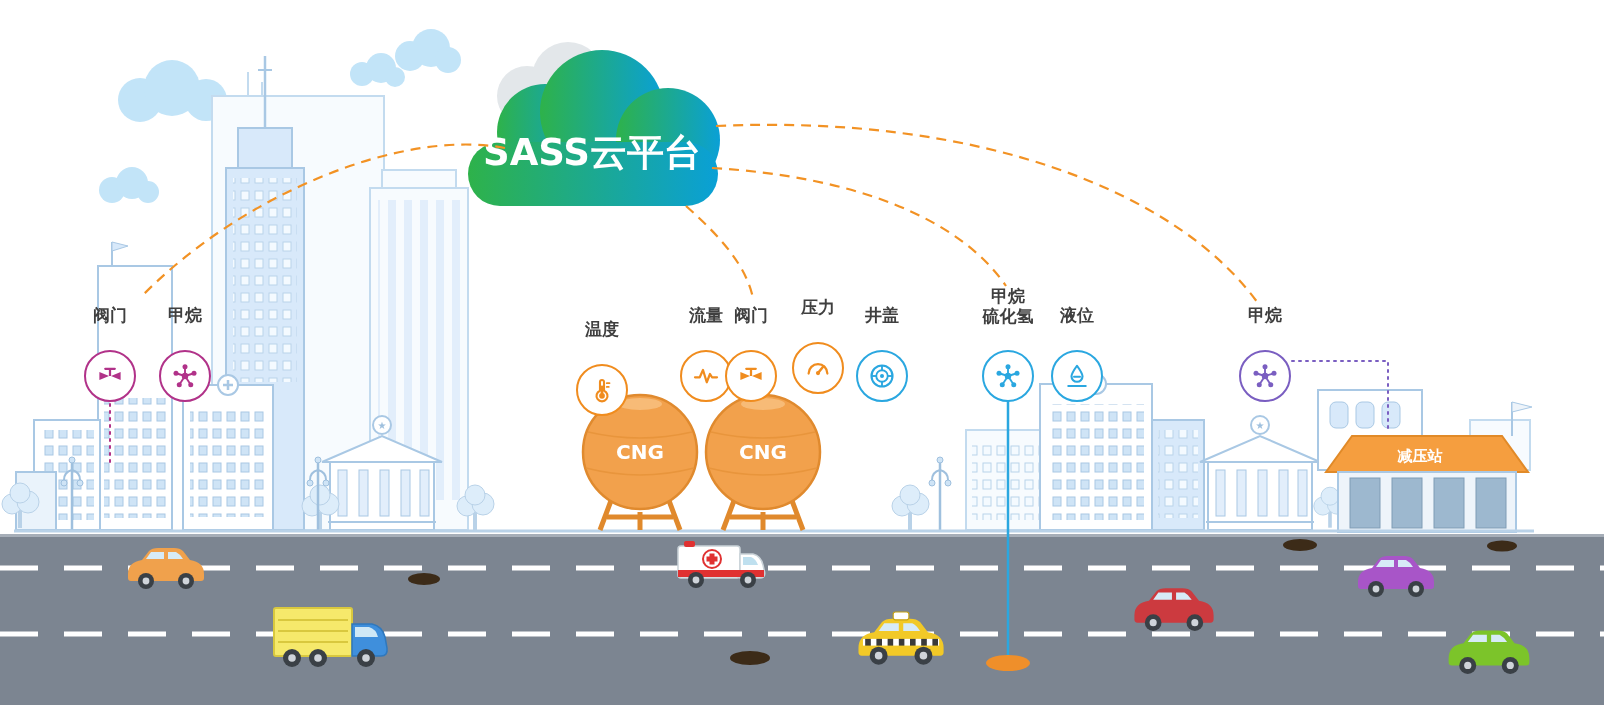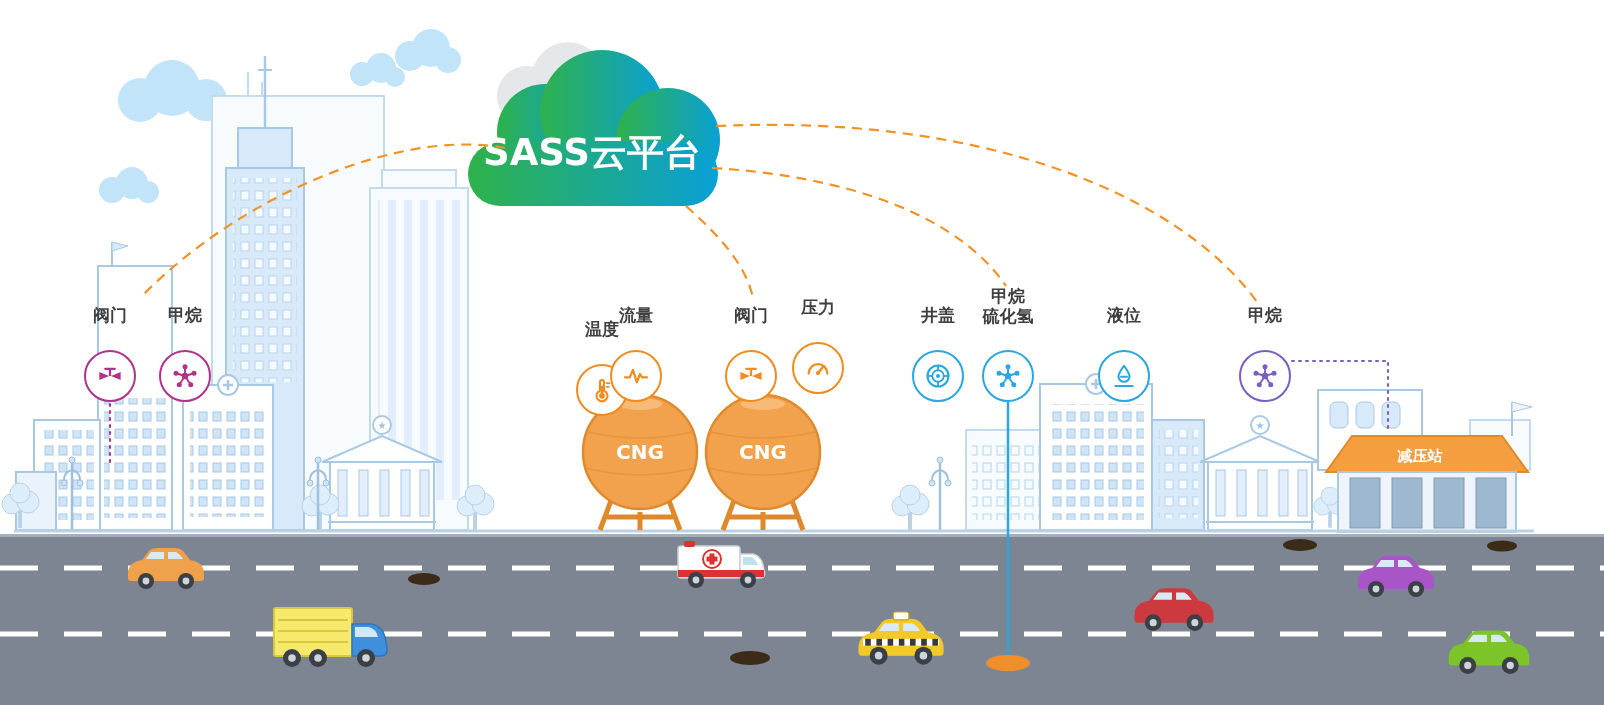--- a/index.html
+++ b/index.html
@@ -340,21 +340,21 @@
 </div>
 
 <div class="sensor" style="left:602px;top:320px;--c:#f08c1e">
   <div class="s-label">温度</div>
   <div class="s-circle">
         <svg viewBox="0 0 24 24" width="30" height="30">
           <use href="#icon-temp"></use>
         </svg>
       </div>
 </div>
-<div class="sensor" style="left:636px;top:306px;--c:#f08c1e">
+<div class="sensor" style="left:706px;top:306px;--c:#f08c1e">
   <div class="s-label">流量</div>
   <div class="s-circle">
         <svg viewBox="0 0 24 24" width="30" height="30">
           <use href="#icon-flow"></use>
         </svg>
       </div>
 </div>
 <div class="sensor" style="left:751px;top:306px;--c:#f08c1e">
   <div class="s-label">阀门</div>
   <div class="s-circle">
@@ -365,38 +365,38 @@
 </div>
 <div class="sensor" style="left:818px;top:298px;--c:#f08c1e">
   <div class="s-label">压力</div>
   <div class="s-circle">
         <svg viewBox="0 0 24 24" width="30" height="30">
           <use href="#icon-gauge"></use>
         </svg>
       </div>
 </div>
 
-<div class="sensor" style="left:938px;top:306px;--c:#2aa7e0">
+<div class="sensor" style="left:882px;top:306px;--c:#2aa7e0">
   <div class="s-label">井盖</div>
   <div class="s-circle">
         <svg viewBox="0 0 24 24" width="30" height="30">
           <use href="#icon-manhole"></use>
         </svg>
       </div>
 </div>
 <div class="sensor" style="left:1008px;top:287px;--c:#2aa7e0">
   <div class="s-label">甲烷
 硫化氢</div>
   <div class="s-circle">
         <svg viewBox="0 0 24 24" width="30" height="30">
           <use href="#icon-molecule"></use>
         </svg>
       </div>
 </div>
-<div class="sensor" style="left:1124px;top:306px;--c:#2aa7e0">
+<div class="sensor" style="left:1077px;top:306px;--c:#2aa7e0">
   <div class="s-label">液位</div>
   <div class="s-circle">
         <svg viewBox="0 0 24 24" width="30" height="30">
           <use href="#icon-level"></use>
         </svg>
       </div>
 </div>
 
 <div class="sensor" style="left:1265px;top:306px;--c:#7a5ec1">
   <div class="s-label">甲烷</div>

